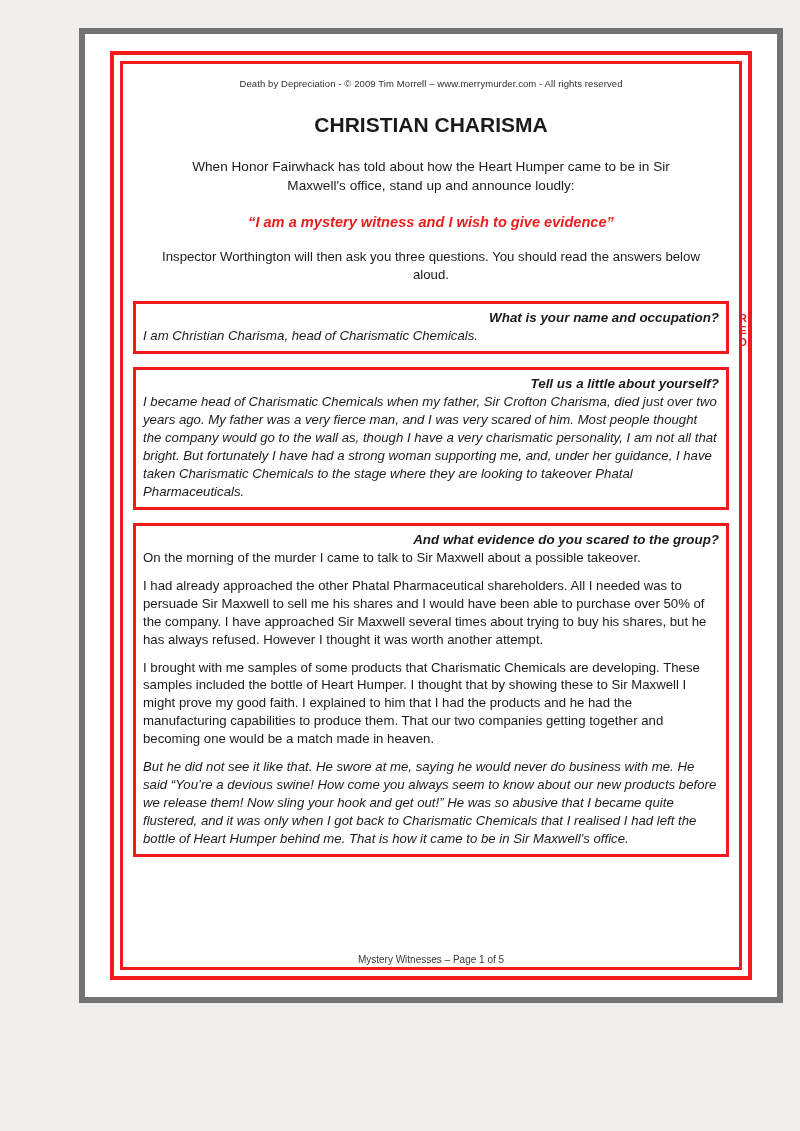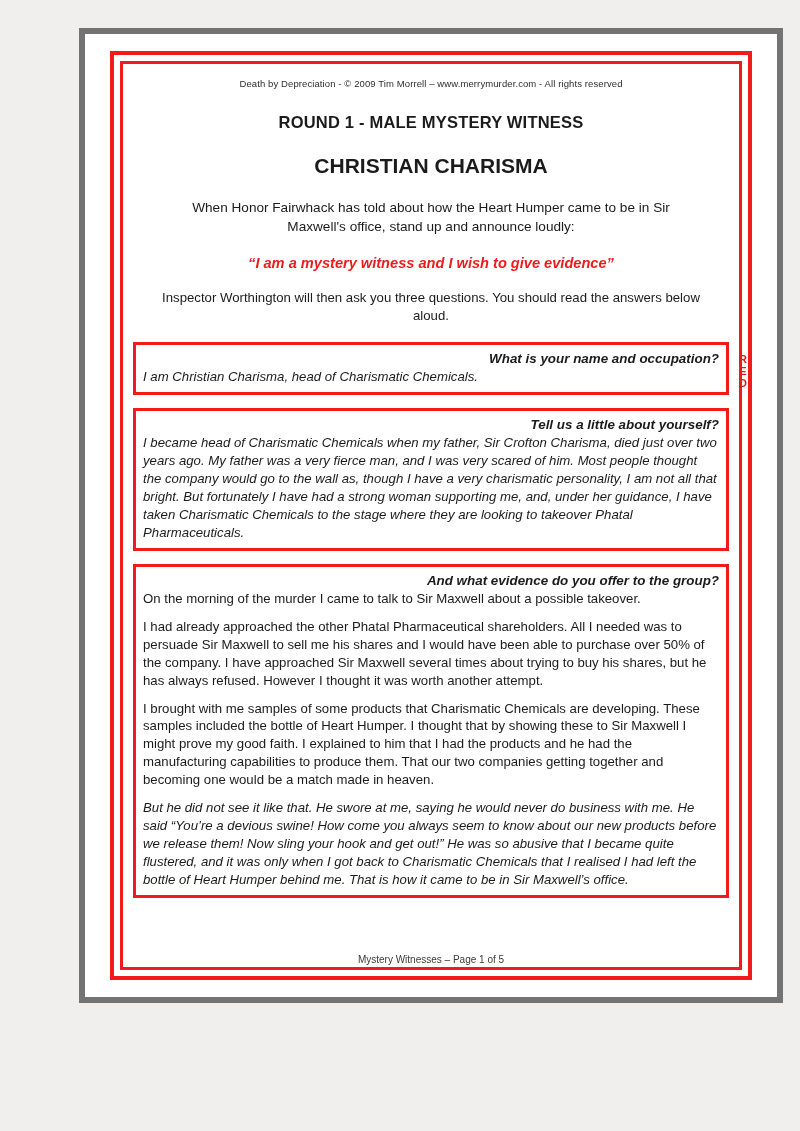--- a/index.html
+++ b/index.html
@@ -182,21 +182,20 @@
   <div class="sheet">
 
     <div class="red-frame-outer">
       <div class="red-frame-inner"></div>
     </div>
 
     <div class="content">
 
       <div class="copyright">Death by Depreciation - © 2009 Tim Morrell – www.merrymurder.com - All rights reserved</div>
 
-      <div class="title">ROUND 1 - MALE MYSTERY WITNESS</div>
 
       <div class="subtitle">CHRISTIAN CHARISMA</div>
 
       <div class="intro">When Honor Fairwhack has told about how the Heart Humper came to be in Sir Maxwell's office, stand up and announce loudly:</div>
 
       <div class="declaration">“I am a mystery witness and I wish to give evidence”</div>
 
       <div class="instruction">Inspector Worthington will then ask you three questions.  You should read the answers below aloud.</div>
 
       <div class="qbox">
@@ -204,21 +203,21 @@
         <div class="question">What is your name and occupation?</div>
         <p>I am Christian Charisma, head of Charismatic Chemicals.</p>
       </div>
 
       <div class="qbox">
         <div class="question">Tell us a little about yourself?</div>
         <p>I became head of Charismatic Chemicals when my father, Sir Crofton Charisma, died just over two years ago.  My father was a very fierce man, and I was very scared of him.  Most people thought the company would go to the wall as, though I have a very charismatic personality, I am not all that bright.  But fortunately I have had a strong woman supporting me, and, under her guidance, I have taken Charismatic Chemicals to the stage where they are looking to takeover Phatal Pharmaceuticals.</p>
       </div>
 
       <div class="qbox">
-        <div class="question">And what evidence do you offer to the group?</div>
+        <div class="question">And what evidence do you scared to the group?</div>
         <p>On the morning of the murder I came to talk to Sir Maxwell about a possible takeover.</p>
         <p>I had already approached the other Phatal Pharmaceutical shareholders.  All I needed was to persuade Sir Maxwell to sell me his shares and I would have been able to purchase over 50% of the company.  I have approached Sir Maxwell several times about trying to buy his shares, but he has always refused.  However I thought it was worth another attempt.</p>
         <p>I brought with me samples of some products that Charismatic Chemicals are developing.  These samples included the bottle of Heart Humper.  I thought that by showing these to Sir Maxwell I might prove my good faith.  I explained to him that I had the products and he had the manufacturing capabilities to produce them.  That our two companies getting together and becoming one would be a match made in heaven.</p>
         <p>But he did not see it like that.  He swore at me, saying he would never do business with me.  He said “You’re a devious swine!  How come you always seem to know about our new products before we release them!  Now sling your hook and get out!”  He was so abusive that I became quite flustered, and it was only when I got back to Charismatic Chemicals that I realised I had left the bottle of Heart Humper behind me.  That is how it came to be in Sir Maxwell’s office.</p>
       </div>
 
       <div class="footer">Mystery Witnesses – Page 1 of 5</div>
 
     </div>
   </div>

